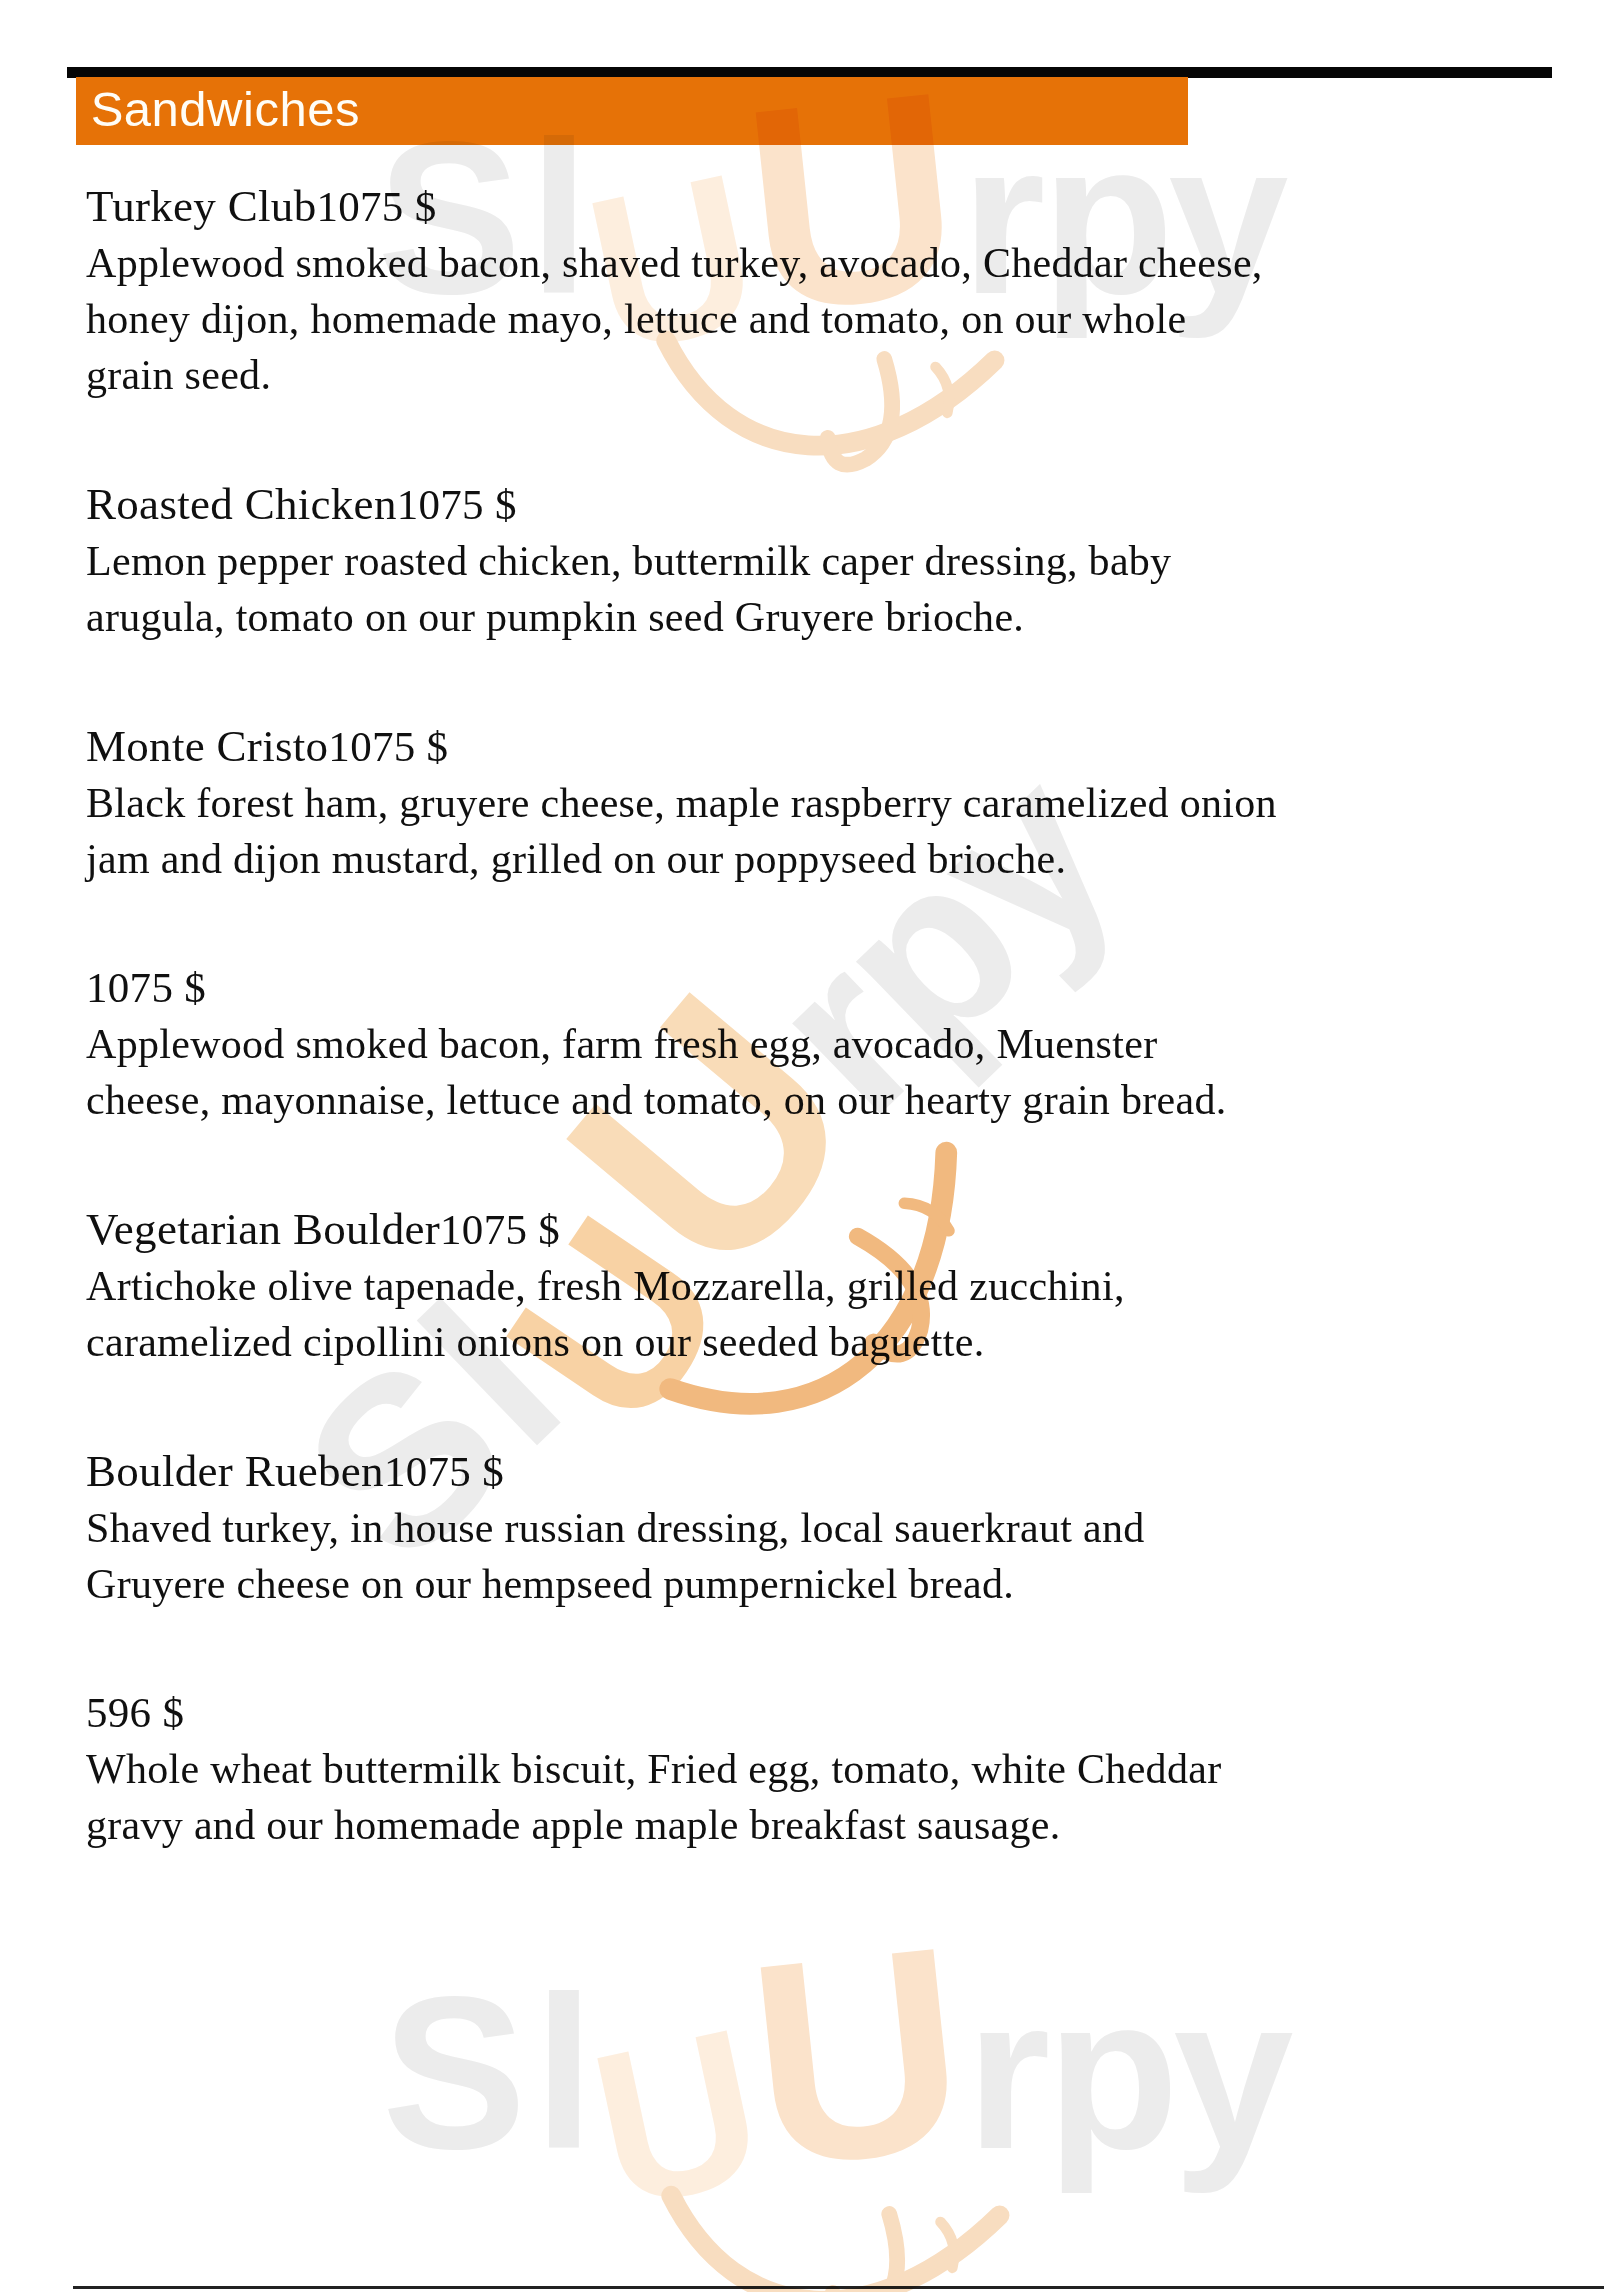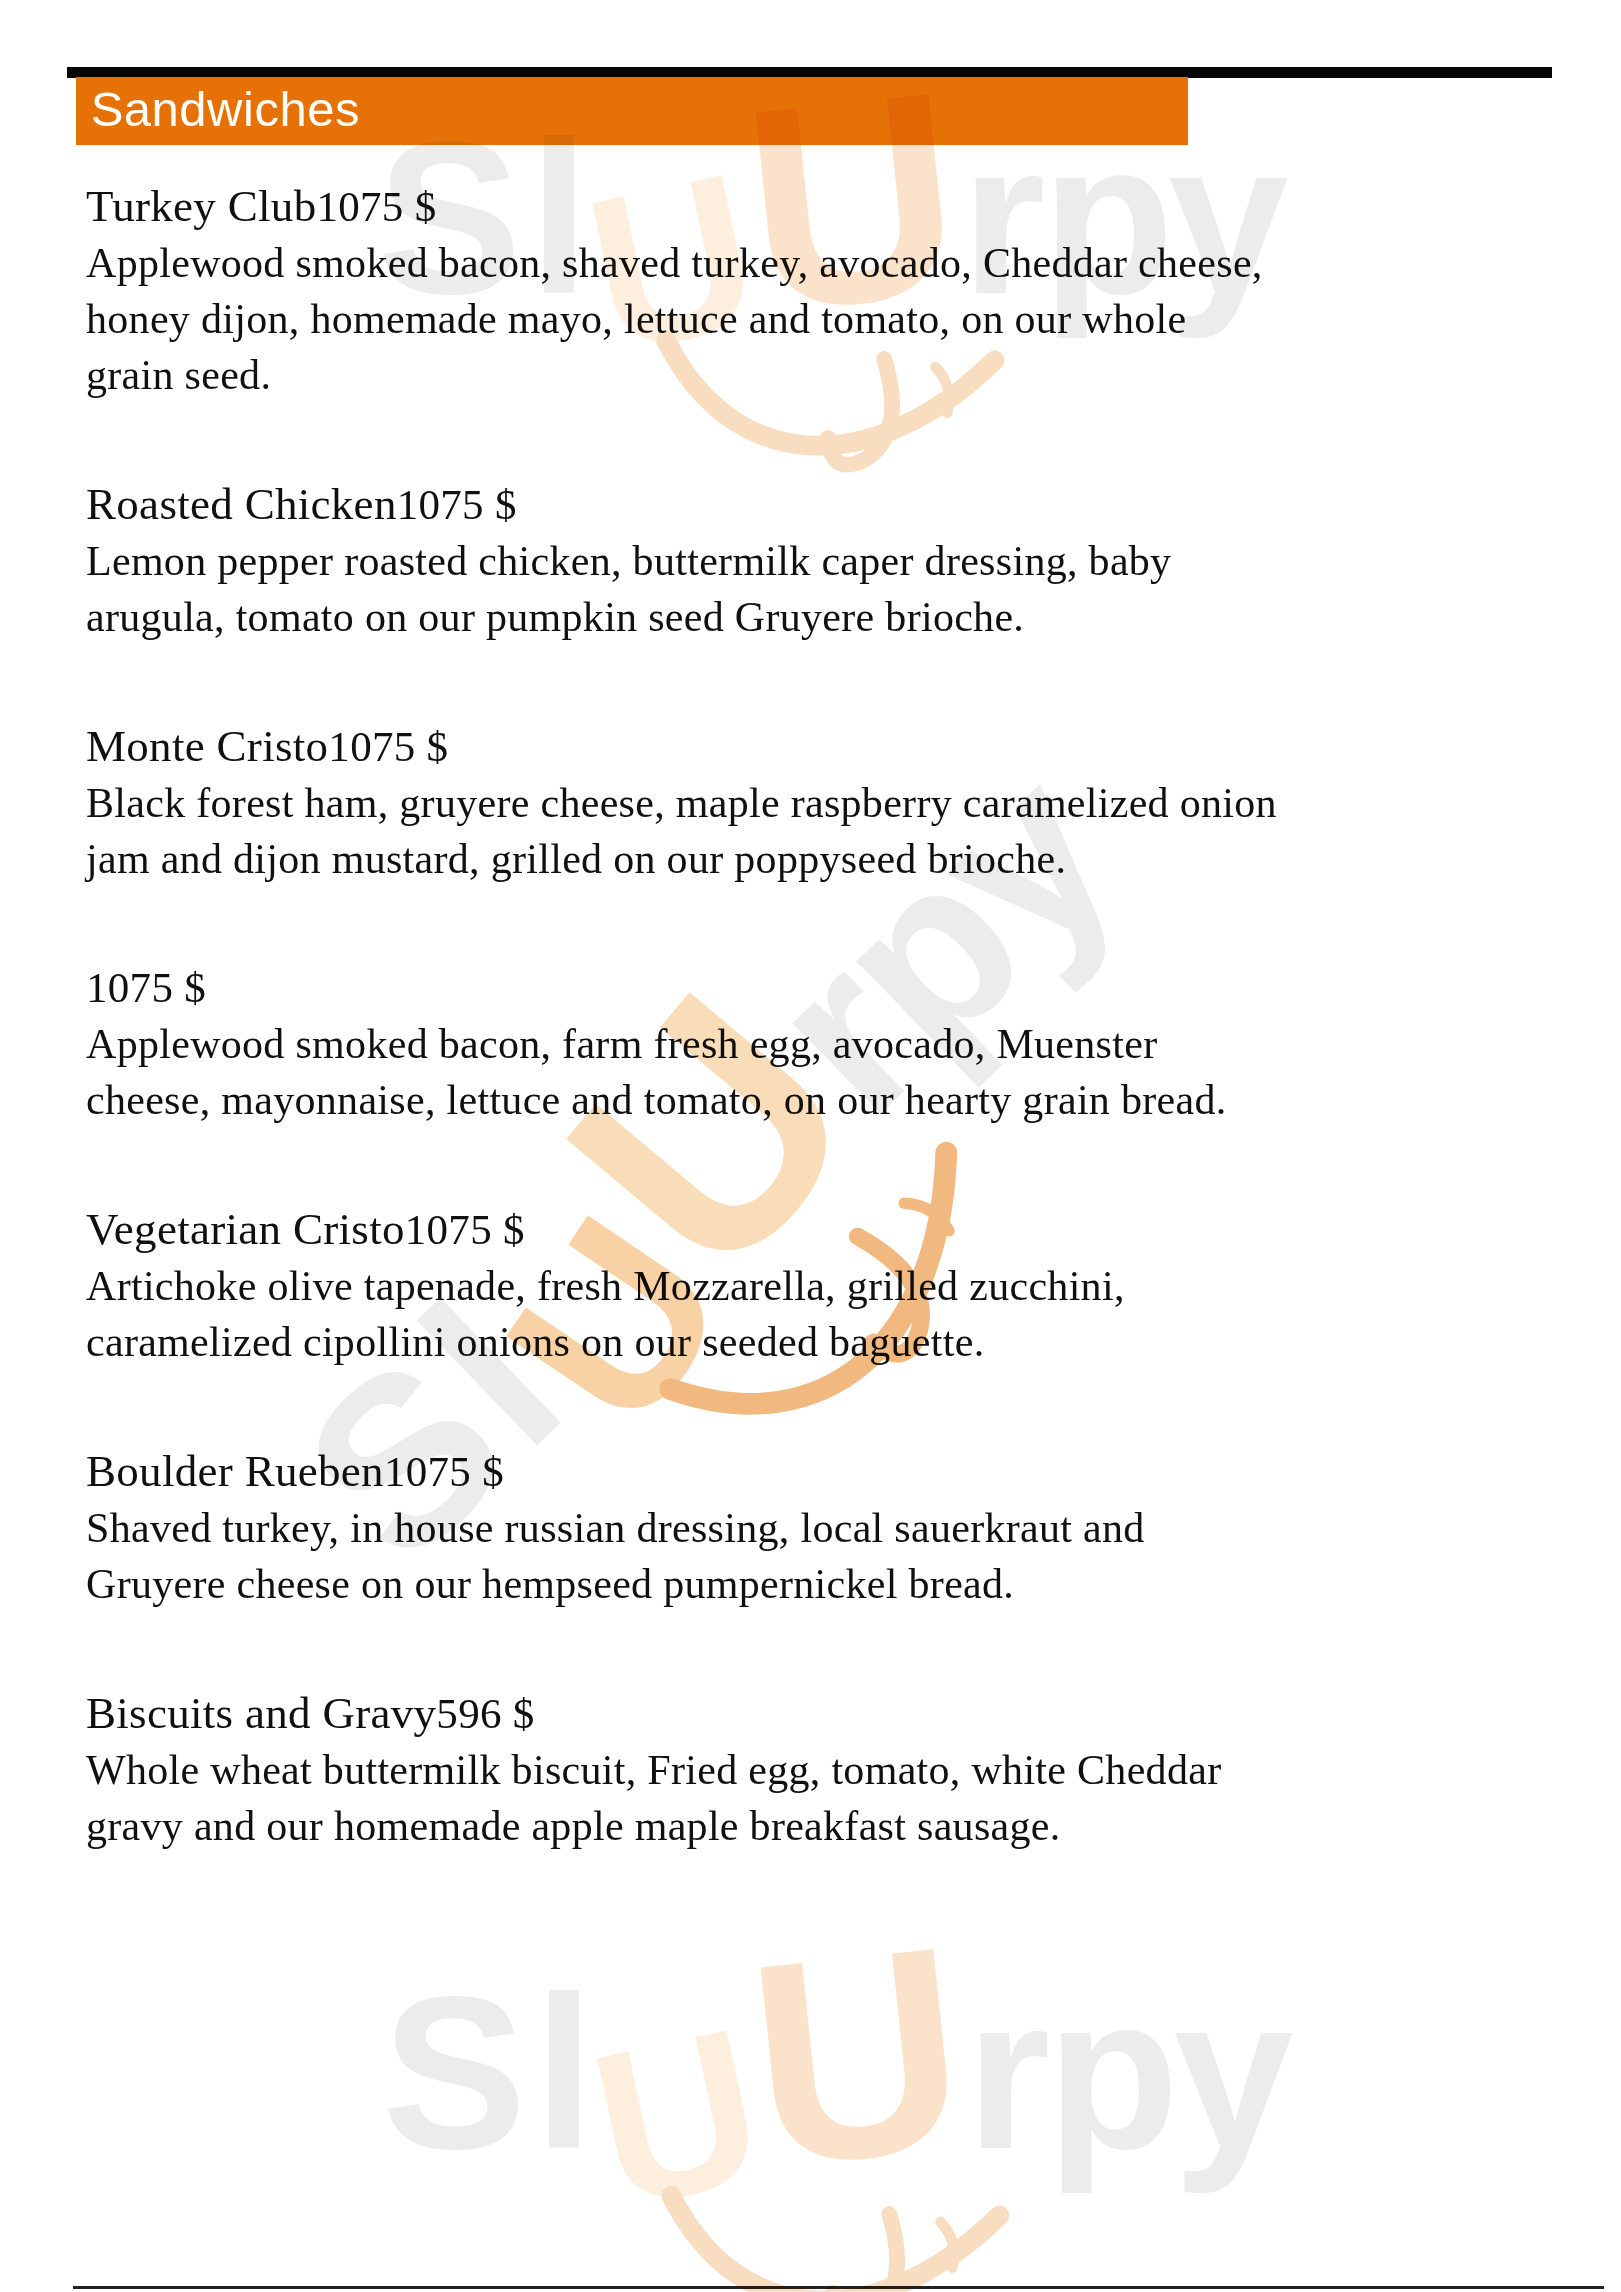--- a/index.html
+++ b/index.html
@@ -101,21 +101,21 @@
       <span class="item-price">1075 $</span>
     </div>
     <div class="item-desc">
         <div class="desc-line">Applewood smoked bacon, farm fresh egg, avocado, Muenster</div>
         <div class="desc-line">cheese, mayonnaise, lettuce and tomato, on our hearty grain bread.</div>
       </div>
   </div>
 
   <div class="menu-item">
     <div class="item-head">
-      <span class="item-name">Vegetarian Cristo</span>
+      <span class="item-name">Vegetarian Boulder</span>
       <span class="item-price">1075 $</span>
     </div>
     <div class="item-desc">
         <div class="desc-line">Artichoke olive tapenade, fresh Mozzarella, grilled zucchini,</div>
         <div class="desc-line">caramelized cipollini onions on our seeded baguette.</div>
       </div>
   </div>
 
   <div class="menu-item">
     <div class="item-head">
@@ -123,21 +123,20 @@
       <span class="item-price">1075 $</span>
     </div>
     <div class="item-desc">
         <div class="desc-line">Shaved turkey, in house russian dressing, local sauerkraut and</div>
         <div class="desc-line">Gruyere cheese on our hempseed pumpernickel bread.</div>
       </div>
   </div>
 
   <div class="menu-item">
     <div class="item-head">
-      <span class="item-name">Biscuits and Gravy</span>
       <span class="item-price">596 $</span>
     </div>
     <div class="item-desc">
         <div class="desc-line">Whole wheat buttermilk biscuit, Fried egg, tomato, white Cheddar</div>
         <div class="desc-line">gravy and our homemade apple maple breakfast sausage.</div>
       </div>
   </div>
 </div>
 
 <div class="bottom-rule"></div>

